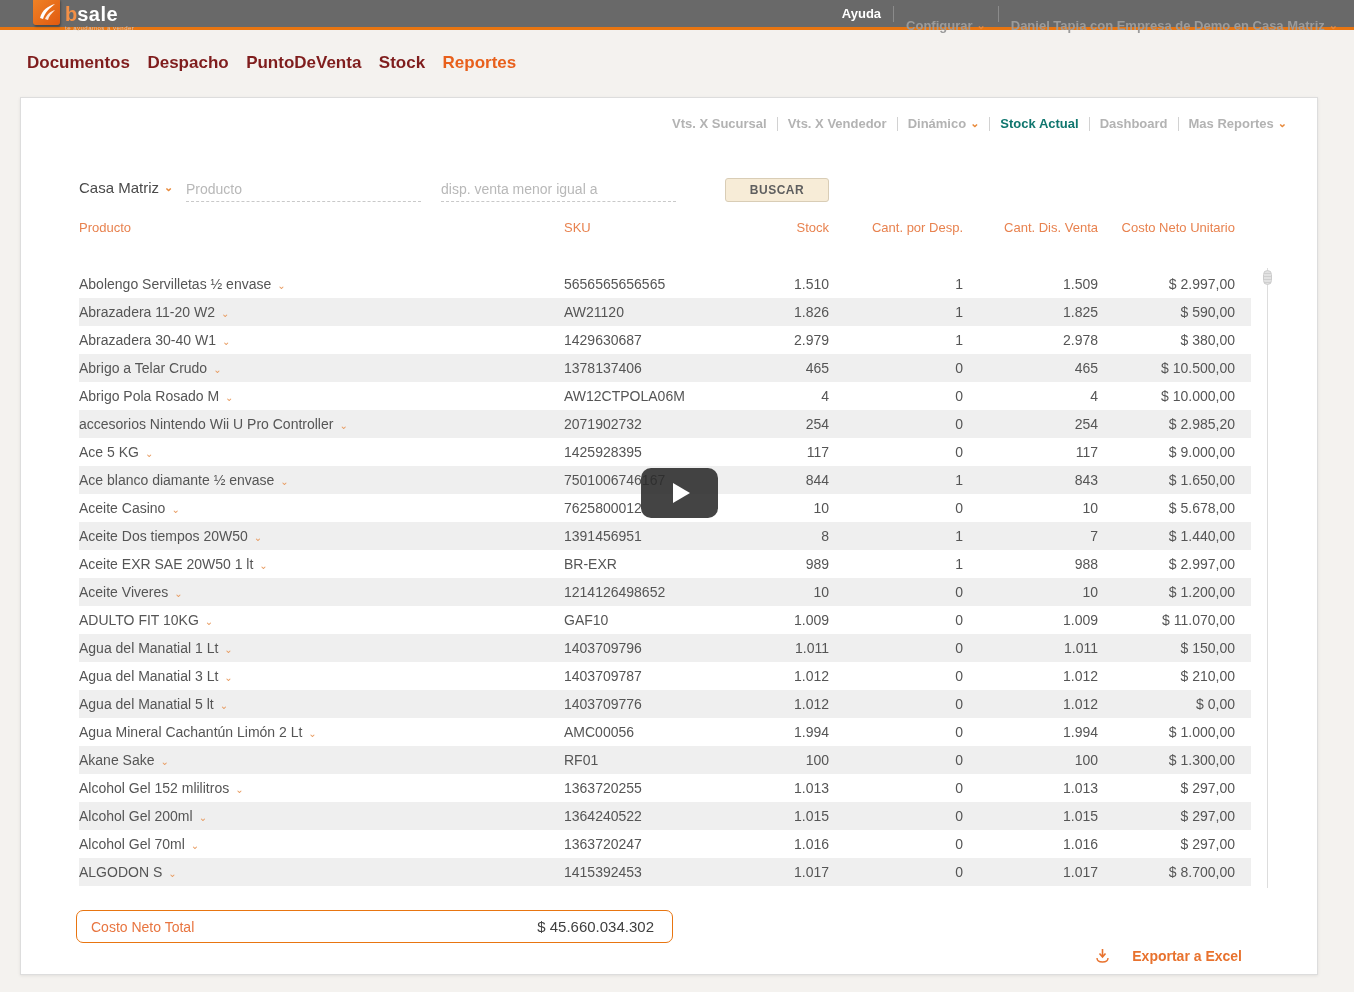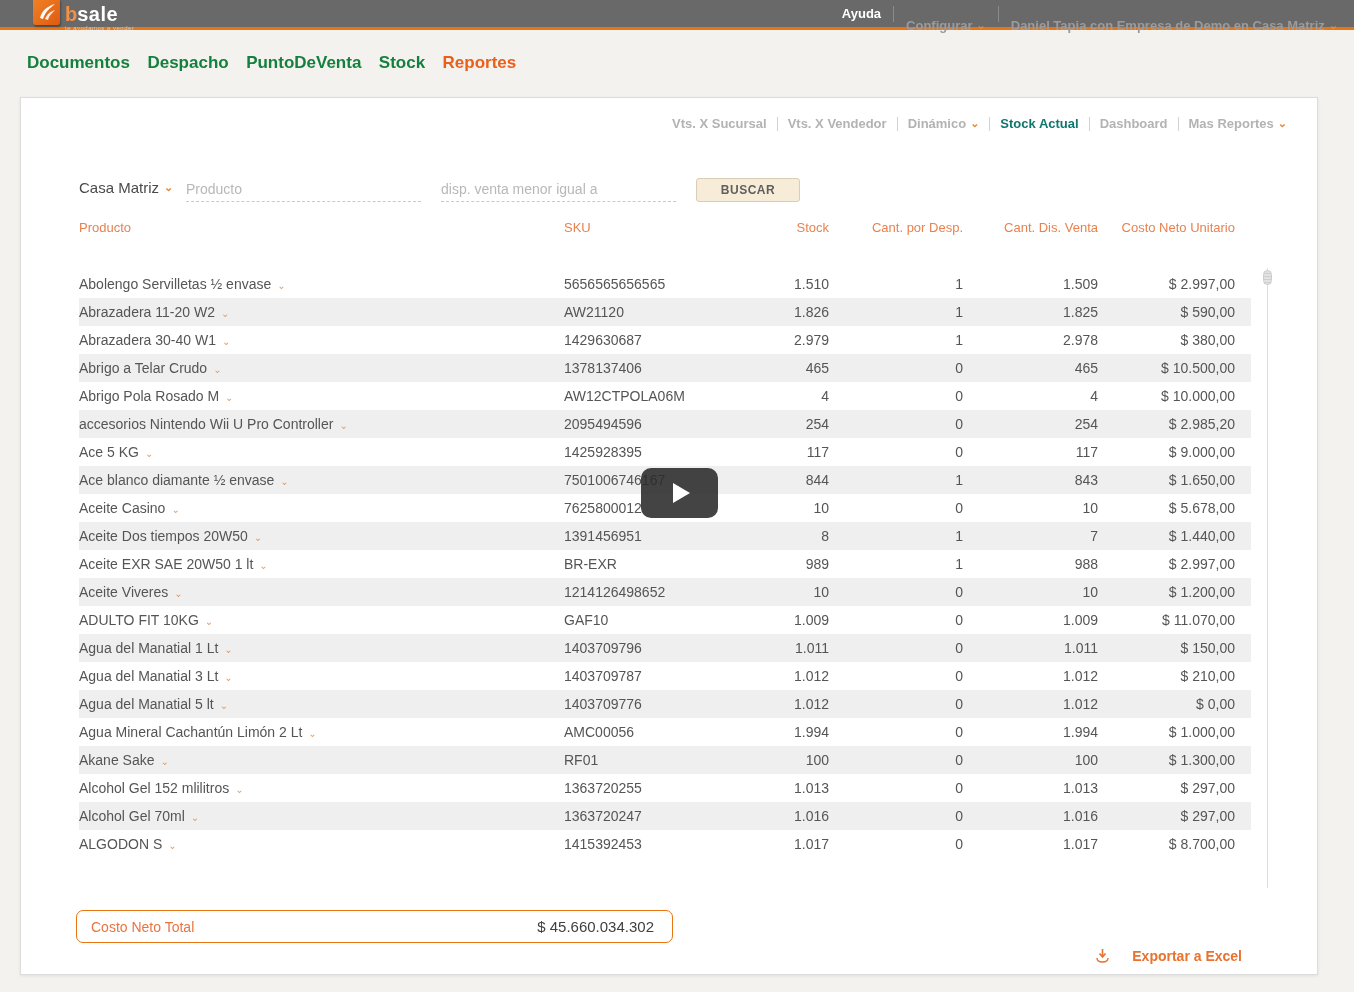--- a/index.html
+++ b/index.html
@@ -30,21 +30,21 @@
   .topbar-menu { display:flex; align-items:center; gap:12px; font-size:13px; font-weight:bold; }
   .topbar-menu a { text-decoration:none; cursor:pointer; display:inline-flex; align-items:center; gap:4px; }
   .tb-help { color:#ffffff; }
   .tb-muted { color:#9b9b9b;margin-top:24px; }
   .tb-divider { width:1px; height:16px; background:#8b8b8b; }
   .chev { color:#e88a3c; font-size:11px; font-weight:bold; line-height:1; }
   
   .mainnav { padding:23px 0 0 27px; height:67px; }
   .mainnav a {
     font-size:17px; font-weight:bold; text-decoration:none;
-    color:#15803d; margin-right:13px; cursor:pointer;
+    color:#7f1d1d; margin-right:13px; cursor:pointer;
   }
   .mainnav a.active { color:#e8601c; }
   
   .card {
     position:relative; margin:0 36px 0 20px; height:878px;
     background:#fff; border:1px solid #ddd; box-shadow:0 1px 3px rgba(0,0,0,.08);
   }
   
   .subnav { position:absolute; top:18px; right:30px; display:flex; align-items:center; font-size:13px; font-weight:bold; color:#b3b3b3; }
   .subnav a { color:#b3b3b3; text-decoration:none; cursor:pointer; display:inline-flex; align-items:center; gap:4px; }
@@ -55,21 +55,21 @@
   .branch-select { position:absolute; left:58px; top:3px; font-size:15px; color:#4a4a4a; cursor:pointer; display:inline-flex; align-items:center; gap:5px; }
   .flt-input {
     position:absolute; top:0; height:26px; background:transparent;
     border:none; border-bottom:1px dashed #c9c9c9; outline:none;
     font-family:"Liberation Sans",sans-serif; font-size:14px; color:#555;
   }
   .flt-input::placeholder { color:#b8b8b8; }
   .flt-product { left:165px; width:235px; }
   .flt-disp { left:420px; width:235px; }
   .search-btn {
-    position:absolute; left:675px; top:2px; width:104px; height:24px;
+    position:absolute; left:704px; top:2px; width:104px; height:24px;
     background:#f7ecd7; border:1px solid #d9cdb6; border-radius:3px;
     font-family:"Liberation Sans",sans-serif; font-size:12px; font-weight:bold;
     letter-spacing:0.5px; color:#5f5f5f; cursor:pointer;
   }
   
   .stock-table { position:absolute; top:122px; left:58px; width:1172px; border-collapse:collapse; table-layout:fixed; }
   .stock-table th {
     color:#e8824f; font-size:13px; font-weight:normal; text-align:left;
     vertical-align:top; height:50px; line-height:16px; padding:0;
   }
@@ -251,21 +251,21 @@
       <td class="num">4</td>
       <td class="num">0</td>
       <td class="num">4</td>
       <td class="num last">$ 10.000,00</td>
     </tr>
 
     <tr>
       <td>
         <span>accesorios Nintendo Wii U Pro Controller</span><span class="prod-chev">⌄</span>
       </td>
-      <td>2095494596</td>
+      <td>2071902732</td>
       <td class="num">254</td>
       <td class="num">0</td>
       <td class="num">254</td>
       <td class="num last">$ 2.985,20</td>
     </tr>
 
     <tr>
       <td>
         <span>Ace 5 KG</span><span class="prod-chev">⌄</span>
       </td>
@@ -401,20 +401,30 @@
       <td>
         <span>Alcohol Gel 152 mlilitros</span><span class="prod-chev">⌄</span>
       </td>
       <td>1363720255</td>
       <td class="num">1.013</td>
       <td class="num">0</td>
       <td class="num">1.013</td>
       <td class="num last">$ 297,00</td>
     </tr>
 
+    <tr>
+      <td>
+        <span>Alcohol Gel 200ml</span><span class="prod-chev">⌄</span>
+      </td>
+      <td>1364240522</td>
+      <td class="num">1.015</td>
+      <td class="num">0</td>
+      <td class="num">1.015</td>
+      <td class="num last">$ 297,00</td>
+    </tr>
 
     <tr>
       <td>
         <span>Alcohol Gel 70ml</span><span class="prod-chev">⌄</span>
       </td>
       <td>1363720247</td>
       <td class="num">1.016</td>
       <td class="num">0</td>
       <td class="num">1.016</td>
       <td class="num last">$ 297,00</td>

